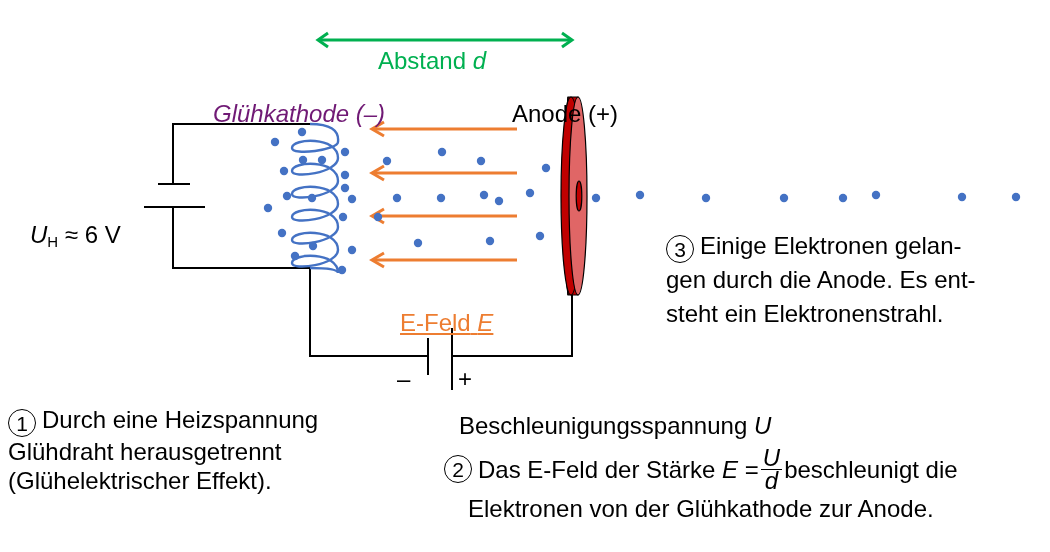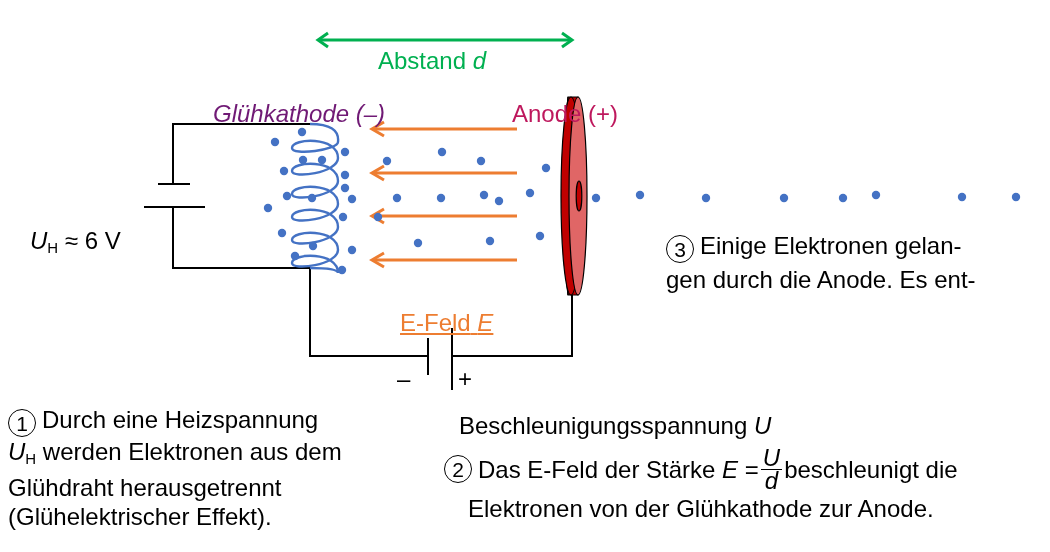--- a/index.html
+++ b/index.html
@@ -2,21 +2,21 @@
 <html><head>
 <meta charset="utf-8">
 <style>
   html, body { margin:0; padding:0; background:#ffffff; }
   body { width:1050px; height:552px; position:relative; overflow:hidden;
          font-family:"Liberation Sans", "DejaVu Sans", sans-serif; color:#000; }
   #diagram { position:absolute; left:0; top:0; }
   .txt { position:absolute; white-space:nowrap; font-size:24px; line-height:27px;margin-top:39px; }
   .green { color:#00b050; }
   .blue  { color:#701a75;font-style:italic; }
-  .red   { color:#be185d; }
+  .red   { color:#000000; }
   .orange{ color:#ed7d31;text-decoration:underline; }
   .it { font-style:italic; }
   sub.s { font-size:15px; font-style:normal; vertical-align:-4px; }
   .circ { display:inline-block; width:28px; height:28px; border:1.6px solid #000; border-radius:50%;
           text-align:center; line-height:28px; font-size:21px; box-sizing:border-box; margin-right:6px;
           vertical-align:-3px; }
   .frac { display:inline-block; vertical-align:middle; text-align:center; font-style:italic; line-height:22px; margin:0 2px; }
   .frac .num { display:block; border-bottom:1.6px solid #000; padding:0 2px; }
   .frac .den { display:block; }
   .para { position:absolute; font-size:24px; line-height:29px; }
@@ -127,54 +127,54 @@
 </svg>
 
 <div class="txt green" style="left:378px; top:8px;">
   <span>Abstand</span>
   <span class="it">d</span>
 </div>
 
 <div class="txt blue" style="left:213px; top:61px;">Glühkathode (–)</div>
 <div class="txt red" style="left:512px; top:61px;">Anode (+)</div>
 
-<div class="txt" style="left:30px; top:188px;">
+<div class="txt" style="left:30px; top:182px;">
   <span class="it">U</span><sub class="s">H</sub>
   <span>≈ 6 V</span>
 </div>
 
 <div class="txt orange" style="left:400px; top:270px;">
   <span>E-Feld</span>
   <span class="it">E</span>
 </div>
 
 <div class="txt" style="left:397px; top:326px;">–</div>
 <div class="txt" style="left:458px; top:326px;">+</div>
 
 <div class="txt" style="left:459px; top:373px;">
   <span>Beschleunigungsspannung</span>
   <span class="it">U</span>
 </div>
 
 <div class="para" style="left:8px; top:405px;">
   <div><span class="circ">1</span><span>Durch eine Heizspannung</span></div>
-  <div><span class="it">U</span><sub class="s">H</sub> <span>werden Elektronen aus dem</span></div>
   <div>Glühdraht herausgetrennt</div>
   <div>(Glühelektrischer Effekt).</div>
 </div>
 
 <div class="para" style="left:444px; top:452px;">
   <div style="height:34px; display:flex; align-items:center;">
     <span class="circ">2</span>
     <span>Das E-Feld der Stärke</span>&nbsp;<span class="it">E</span>&nbsp;<span>=</span>
     <span class="frac">
         <span class="num">U</span>
         <span class="den">d</span>
       </span>
     <span>beschleunigt die</span>
   </div>
   <div style="margin-top:8px;margin-left:24px;">Elektronen von der Glühkathode zur Anode.</div>
 </div>
 
 <div class="para" style="left:666px; top:229px; line-height:34px;">
   <div><span class="circ">3</span><span>Einige Elektronen gelan-</span></div>
   <div>gen durch die Anode. Es ent-</div>
+  <div>steht ein Elektronenstrahl.</div>
 </div>
 
 </body></html>

